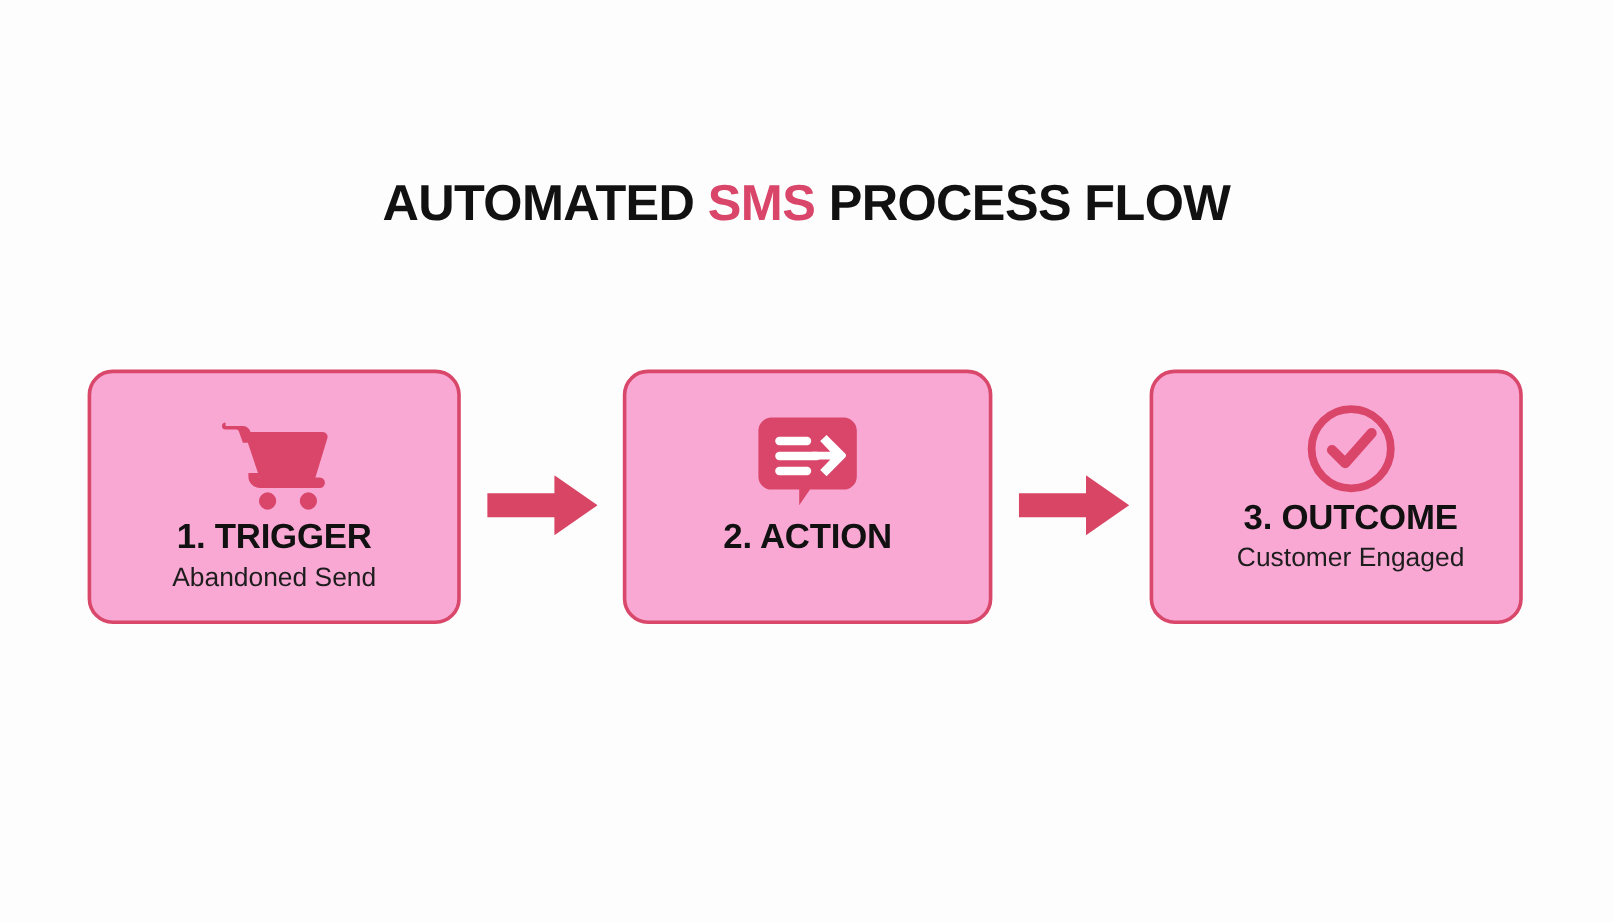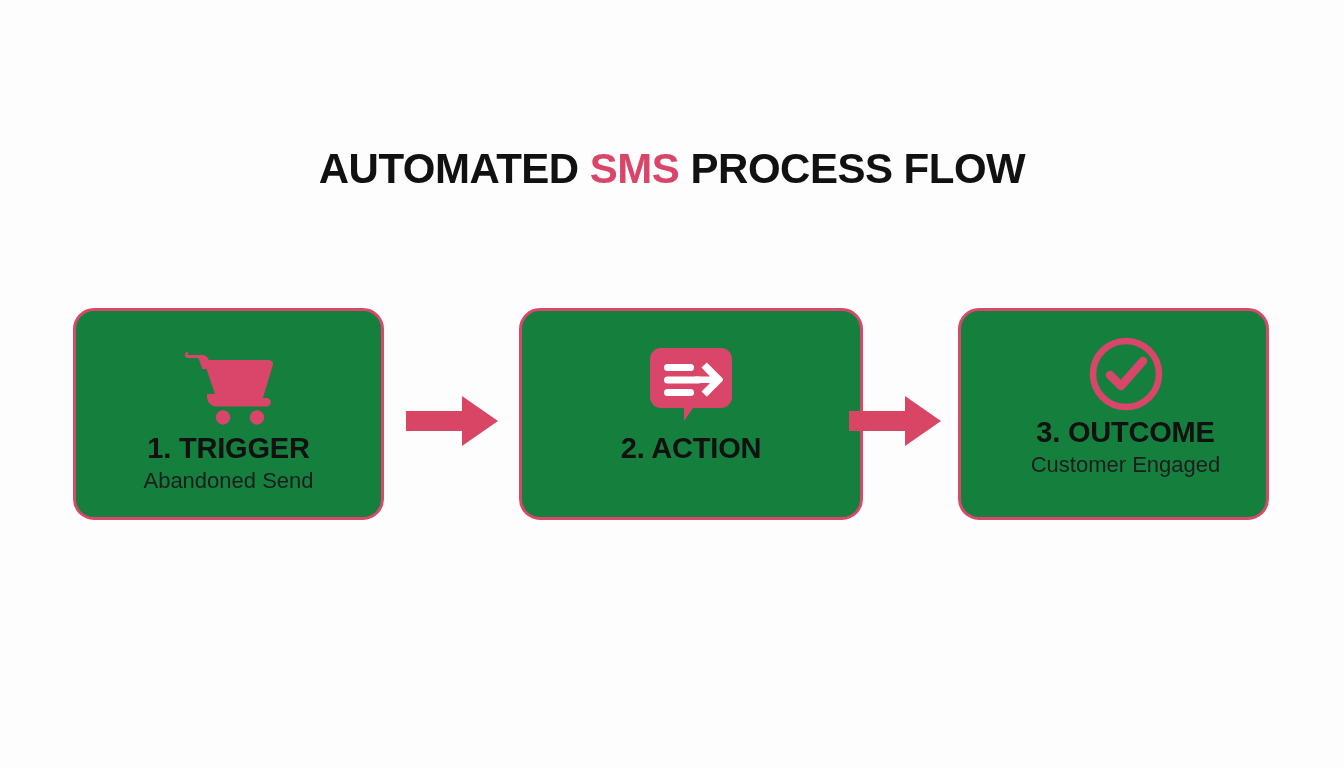--- a/index.html
+++ b/index.html
@@ -45,27 +45,27 @@
     height: 214px;
   }
 
   .card {
     position: absolute;
     top: 0;
     box-sizing: border-box;
     height: 212px;
     border: 3px solid #d9476b;
     border-radius: 21px;
-    background: #15803d;
+    background: #f9a8d4;
     display: flex;
     flex-direction: column;
     align-items: center;
   }
   .card-1 { left: 73px;  width: 311px; }
-  .card-2 { left: 519px; width: 344px; }
+  .card-2 { left: 519px; width: 308px; }
   .card-3 { left: 958px; width: 311px; padding-left: 24px; }
 
   .icon-wrap {
     display: flex;
     align-items: flex-end;
     justify-content: center;
     width: 100%;
   }
   .card-1 .icon-wrap { height: 100px; padding-top: 14px; }
   .card-2 .icon-wrap { height: 100px; padding-top: 12px; }

